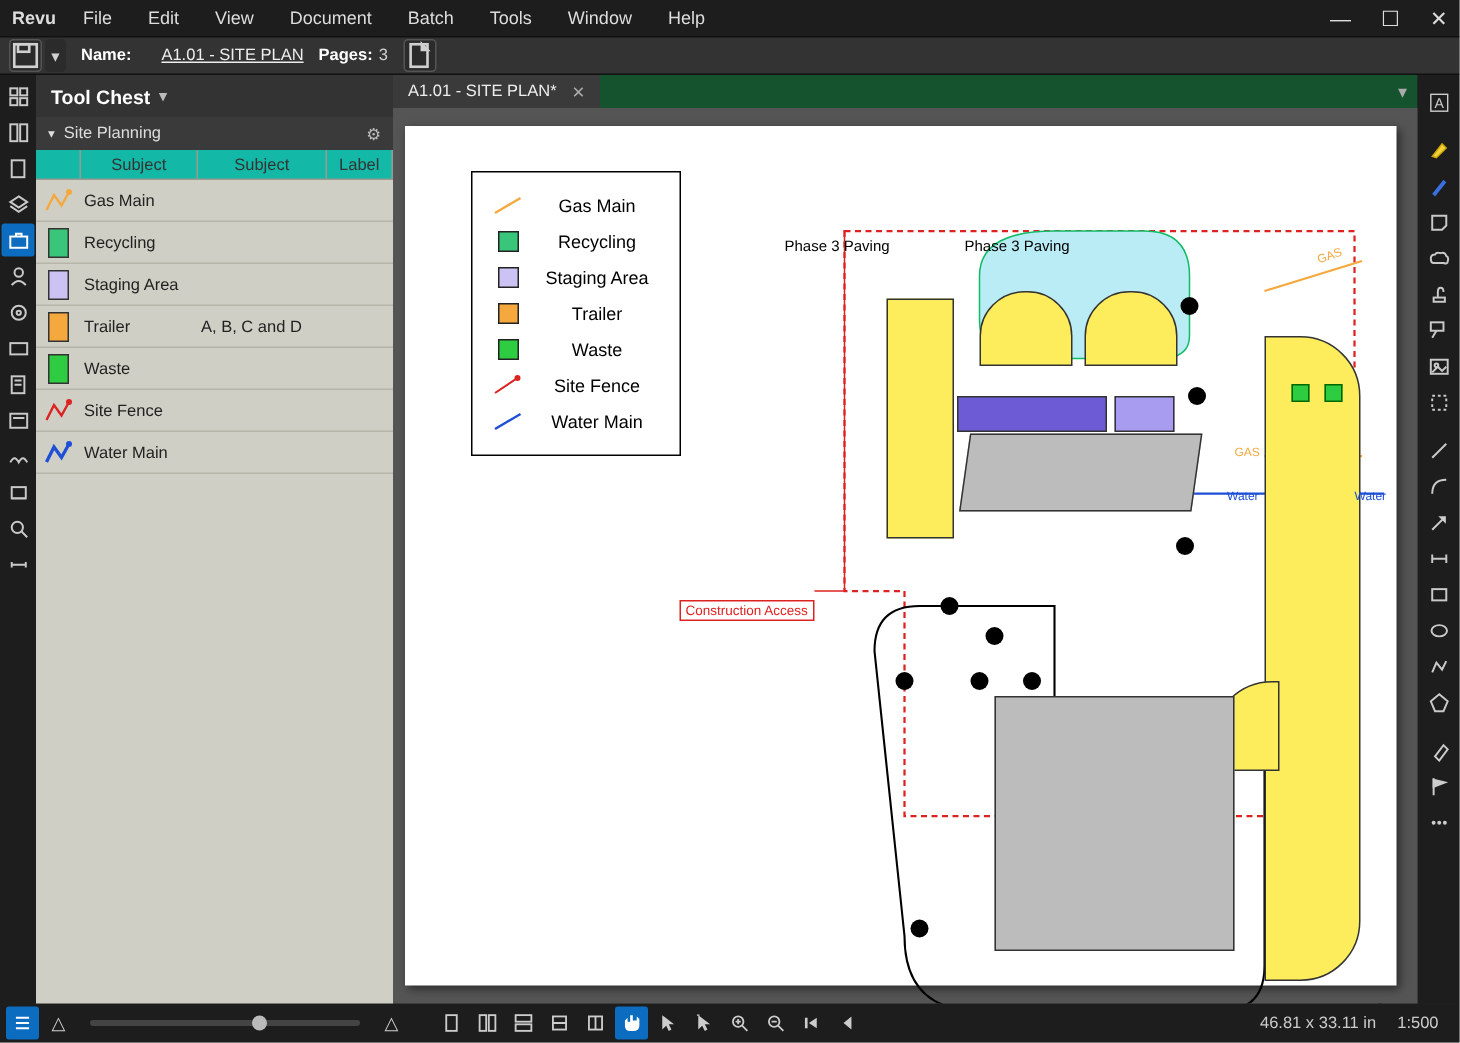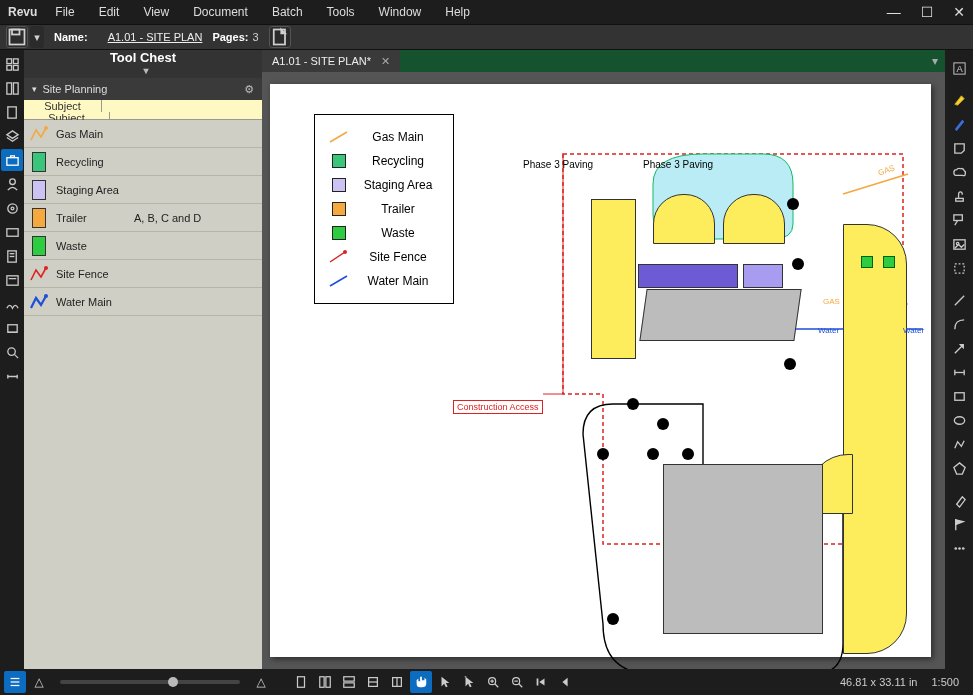--- a/index.html
+++ b/index.html
@@ -17,26 +17,26 @@
 
 .main{display:flex;height:619px;}
 .leftrail{width:24px;background:#1d1d1d;display:flex;flex-direction:column;align-items:center;padding-top:2px;gap:0;}
 .rightrail{width:28px;background:#1d1d1d;display:flex;flex-direction:column;align-items:center;padding-top:4px;gap:0;}
 .railbtn{width:22px;height:22px;margin:1px 0;display:flex;align-items:center;justify-content:center;color:#c9c9c9;cursor:pointer;border-radius:2px;}
 .railbtn.active{background:#0c6cc0;color:#fff;}
 .railbtn svg{width:15px;height:15px;}
 .railbtn.tall{height:26px;}
 
 .panel{width:238px;background:#2a2a2a;display:flex;flex-direction:column;}
-.panel-head{height:28px;background:#333;color:#fff;font-weight:bold;font-size:13px;display:flex;align-items:center;padding:0 10px;flex-direction:column;}
+.panel-head{height:28px;background:#333;color:#fff;font-weight:bold;font-size:13px;display:flex;align-items:center;padding:0 10px;}
 .panel-head .chev{margin-left:6px;font-size:10px;color:#bbb;}
 .panel-sec{height:22px;background:#3a3a3a;display:flex;align-items:center;padding:0 8px;color:#ddd;font-size:11px;}
 .panel-sec .chev2{margin-right:6px;font-size:9px;}
 .panel-sec .gear{margin-left:auto;color:#bbb;}
-.grid-head{height:20px;display:flex;background:#fef9c3;color:#333;font-size:11px;border-bottom:1px solid #9a9a90;flex-direction:column;}
+.grid-head{height:20px;display:flex;background:#14b8a6;color:#333;font-size:11px;border-bottom:1px solid #9a9a90;}
 .grid-head div{display:flex;align-items:center;padding:0 4px;border-right:1px solid #9a9a90;}
 .gh-ic{width:30px;}
 .gh-sub{width:78px;justify-content:center;}
 .gh-com{width:86px;justify-content:center;}
 .gh-lab{flex:1;justify-content:center;border-right:none;}
 .grid-body{flex:1;background:#cfcfc5;}
 .grow{display:flex;height:28px;border-bottom:1px solid #b5b5aa;color:#222;font-size:11px;align-items:center;}
 .grow .gic{width:30px;display:flex;align-items:center;justify-content:center;}
 .grow .gsub{width:78px;padding-left:2px;}
 .grow .gcom{width:86px;padding-left:2px;}

